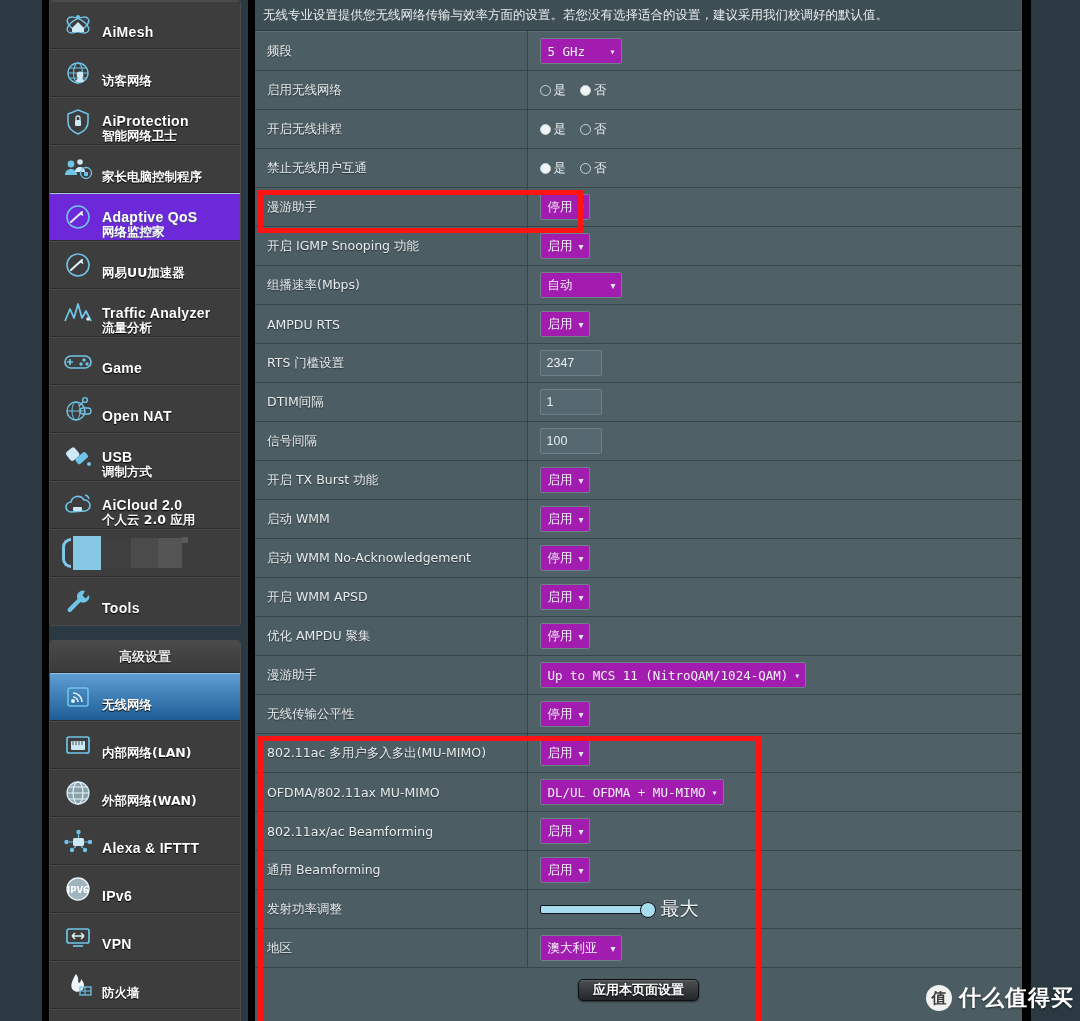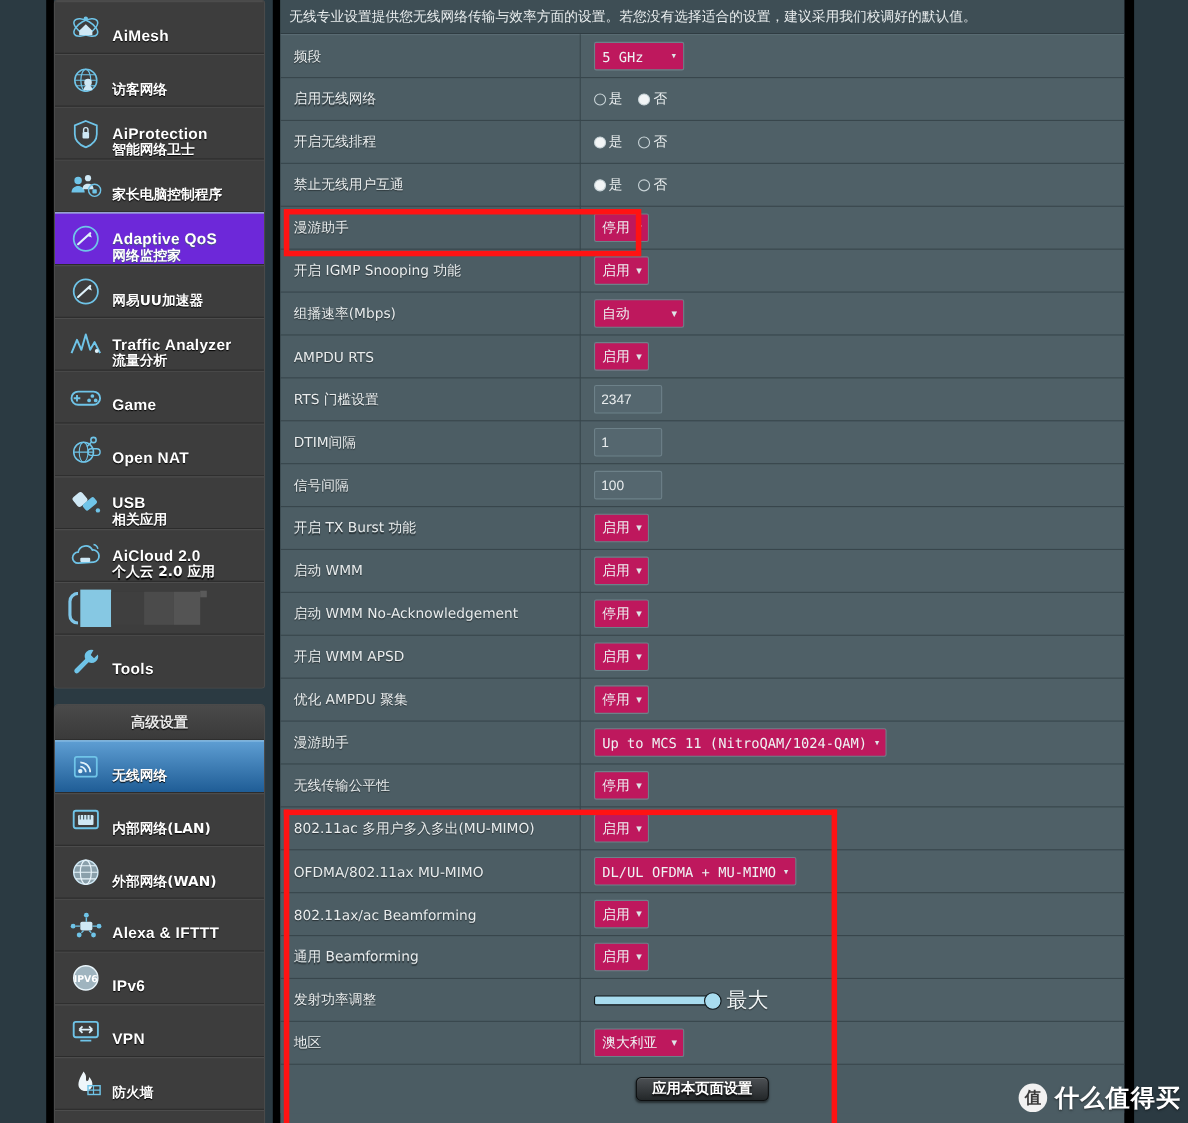--- a/index.html
+++ b/index.html
@@ -101,21 +101,21 @@
     border-right: 1px solid #38464c;
     background: #4c5d64;
     text-shadow: 0 1px 1px rgba(0,0,0,.5);
   }
   .tbl td.val { padding-left: 12px; }
 
   
   .sel {
     display: inline-flex; align-items: center; justify-content: space-between;
     height: 26px; padding: 0 5px 0 7px;
-    background: #be185d; border: 1px solid #6d8189;
+    background: #a21caf; border: 1px solid #6d8189;
     color: #eef2f3; font-family: "DejaVu Sans Mono", monospace; font-size: 12.5px;
     border-radius: 2px; cursor: pointer; white-space: nowrap;
   }
   .sel.cn { font-family: "DejaVu Sans", sans-serif; }
   .sel .chev { margin-left: 6px; font-size: 10px; color: #dfe6e8; }
   .sel.w-sm  { min-width: 50px; }
   .sel.w-md  { min-width: 82px; }
   .sel.w-lg  { min-width: 88px; }
 
   .txtin {
@@ -301,21 +301,21 @@
         <div class="menu-item">
           <span class="ico">
             <svg width="30" height="28" viewBox="0 0 30 28">
               <rect x="4" y="6" width="11" height="11" rx="2.5" fill="#cfe8f5" transform="rotate(-40 9 11)"></rect>
               <rect x="12" y="12" width="13" height="7" rx="2" fill="#6fc4e8" transform="rotate(-40 18 15)"></rect>
               <circle cx="26" cy="21" r="2" fill="#6fc4e8"></circle>
             </svg>
           </span>
           <div class="mi-text">
             <span class="mi-en">USB</span>
-            <span class="mi-cn">相关应用</span>
+            <span class="mi-cn">调制方式</span>
           </div>
         </div>
         <div class="menu-item">
           <span class="ico">
             <svg width="30" height="28" viewBox="0 0 30 28">
               <path d="M8 21 a5 5 0 0 1 0-10 a7 7 0 0 1 13-2 a5.5 5.5 0 0 1 1 11z" fill="none" stroke="#6fc4e8" stroke-width="1.6"></path>
               <rect x="10" y="16" width="9" height="4" rx="1" fill="#cfe8f5"></rect>
               <path d="M22 4 a5 5 0 0 1 4 4" fill="none" stroke="#6fc4e8" stroke-width="1.3"></path>
             </svg>
           </span>

